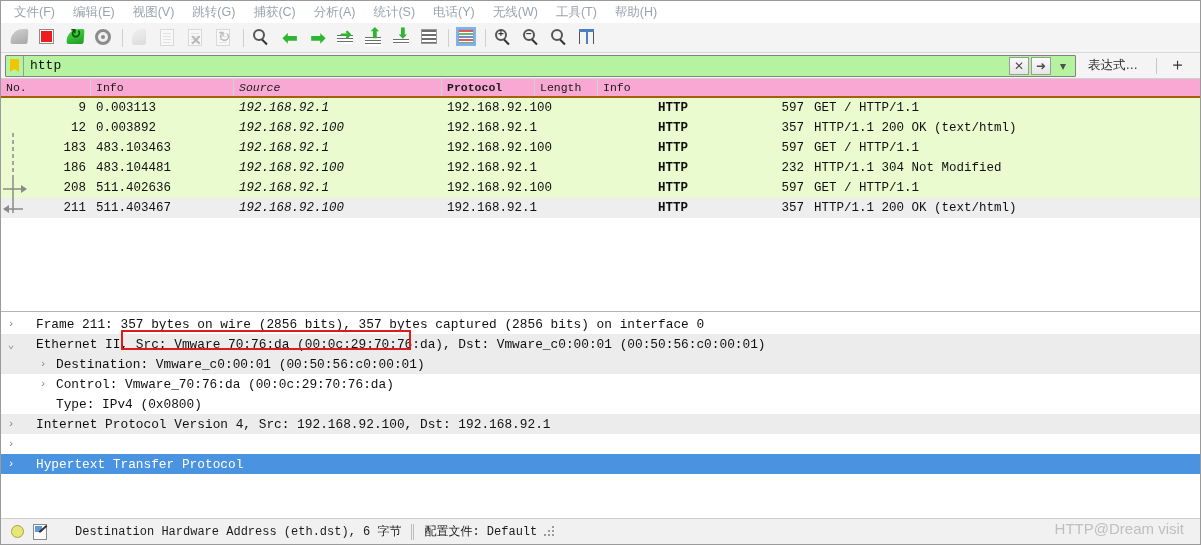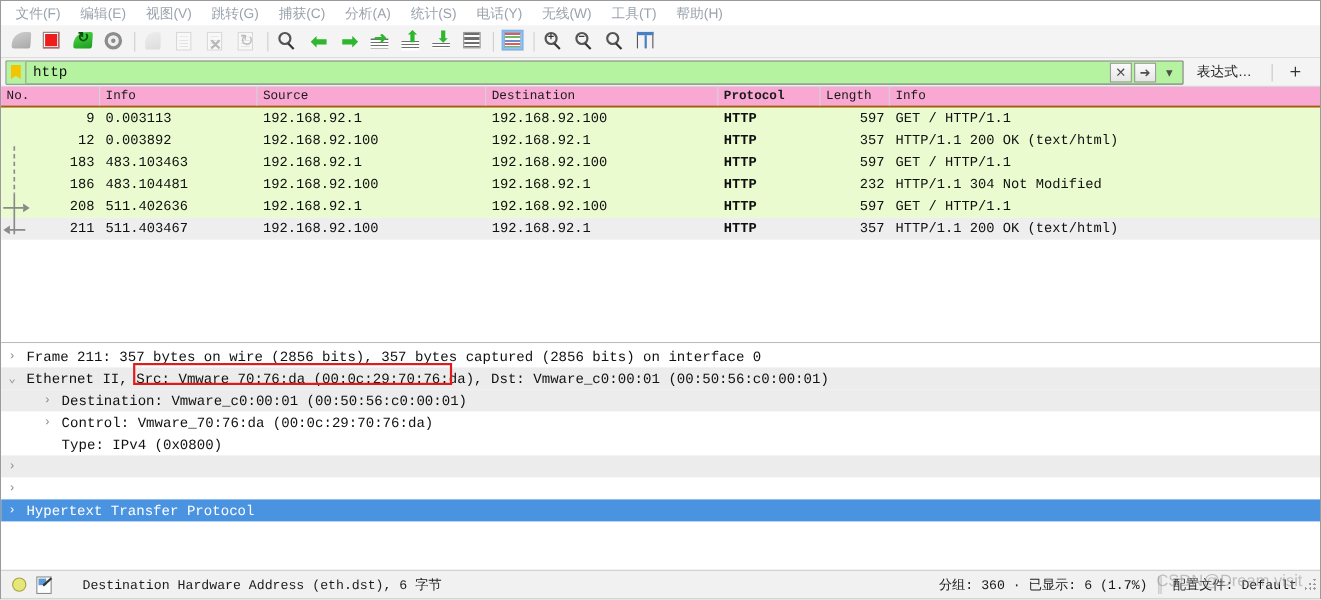--- a/index.html
+++ b/index.html
@@ -313,21 +313,21 @@
     align-items: center;
   }
   .prow.selected { background: #eeeeee; }
   .prow > div {
     padding: 0 5px;
     white-space: nowrap; overflow: hidden;
     display: flex; align-items: center;
   }
   .c-no    { width: 90px;  justify-content: flex-end; padding-right: 6px; }
   .c-time  { width: 143px; }
-  .c-src   { width: 208px; }
+  .c-src   { width: 208px; font-style: italic; }
   .c-dst   { width: 211px; }
   .c-proto { width: 93px; font-weight: bold;  }
   .c-len   { width: 63px;  justify-content: flex-end; padding-right: 6px; }
   .c-info  { flex: 1 1 auto; }
   .plist-fill { background: #ffffff; flex: 1 1 auto; }
 
   
   .relmark {
     position: absolute; left: 0; top: 0; width: 30px; height: 100%;
     pointer-events: none;
@@ -353,21 +353,21 @@
   .drow.alt { background: #ececec; }
   .drow.selected { background: #4a93e0; color: #ffffff; }
   .twisty {
     width: 14px; flex: 0 0 14px;
     display: flex; align-items: center; justify-content: center;
     color: #8b8b8b; font-size: 11px;
     margin-left: 3px;
   }
   .twisty.spacer { color: transparent; }
   .dtext { padding-left: 6px; }
-  .indent-1 { margin-left: 0; }
+  .indent-1 { margin-left: 12px; }
 
   
   .annot-rect {
     position: absolute;
     border: 2px solid #e01b1b;
     pointer-events: none;
   }
 
   
   .statusbar {
@@ -603,21 +603,20 @@
       <div class="vert-sep"></div>
       <div class="plus-btn">＋</div>
     </div>
   </div>
 
   <div class="packet-list">
     <div class="plist-header">
       <div class="c-no" style="justify-content:flex-start;padding-left:5px">No.</div>
       <div class="c-time">Info</div>
       <div class="c-src">Source</div>
-      <div class="c-dst">Destination</div>
       <div class="c-proto">Protocol</div>
       <div class="c-len" style="justify-content:flex-start;padding-left:5px">Length</div>
       <div class="c-info" style="border-right:none">Info</div>
     </div>
     <div class="plist-rows">
 
       <div class="prow">
         <div class="c-no">9</div>
         <div class="c-time">0.003113</div>
         <div class="c-src">192.168.92.1</div>
@@ -715,38 +714,38 @@
     </div>
 
     <div class="drow">
       <span class="twisty spacer">›</span>
       <span class="twisty spacer" style="margin-left:18px">›</span>
       <span class="dtext">Type: IPv4 (0x0800)</span>
     </div>
 
     <div class="drow alt">
       <span class="twisty">›</span>
+      <span class="dtext indent-1">Internet Protocol Version 4, Src: 192.168.92.100, Dst: 192.168.92.1</span>
     </div>
 
     <div class="drow">
       <span class="twisty">›</span>
     </div>
 
     <div class="drow selected">
       <span class="twisty" style="color:#ffffff">›</span>
       <span class="dtext indent-1">Hypertext Transfer Protocol</span>
     </div>
 
     <div class="annot-rect" style="left:120px; top:18px; width:290px; height:20px;"></div>
   </div>
 
   <div class="statusbar">
     <div class="sb-icon1"></div>
     <div class="sb-icon2"></div>
     <div class="sb-text">Destination Hardware Address (eth.dst), 6 字节</div>
-    <div class="sb-mid">分组: 360 · 已显示: 6 (1.7%)</div>
     <div class="sb-sep"></div>
     <div class="sb-right">配置文件: Default</div>
     <div class="grip"></div>
-    <div class="watermark">CSDN@Dream visit</div>
+    <div class="watermark">HTTP@Dream visit</div>
   </div>
 
 </div>
 
 </body></html>

